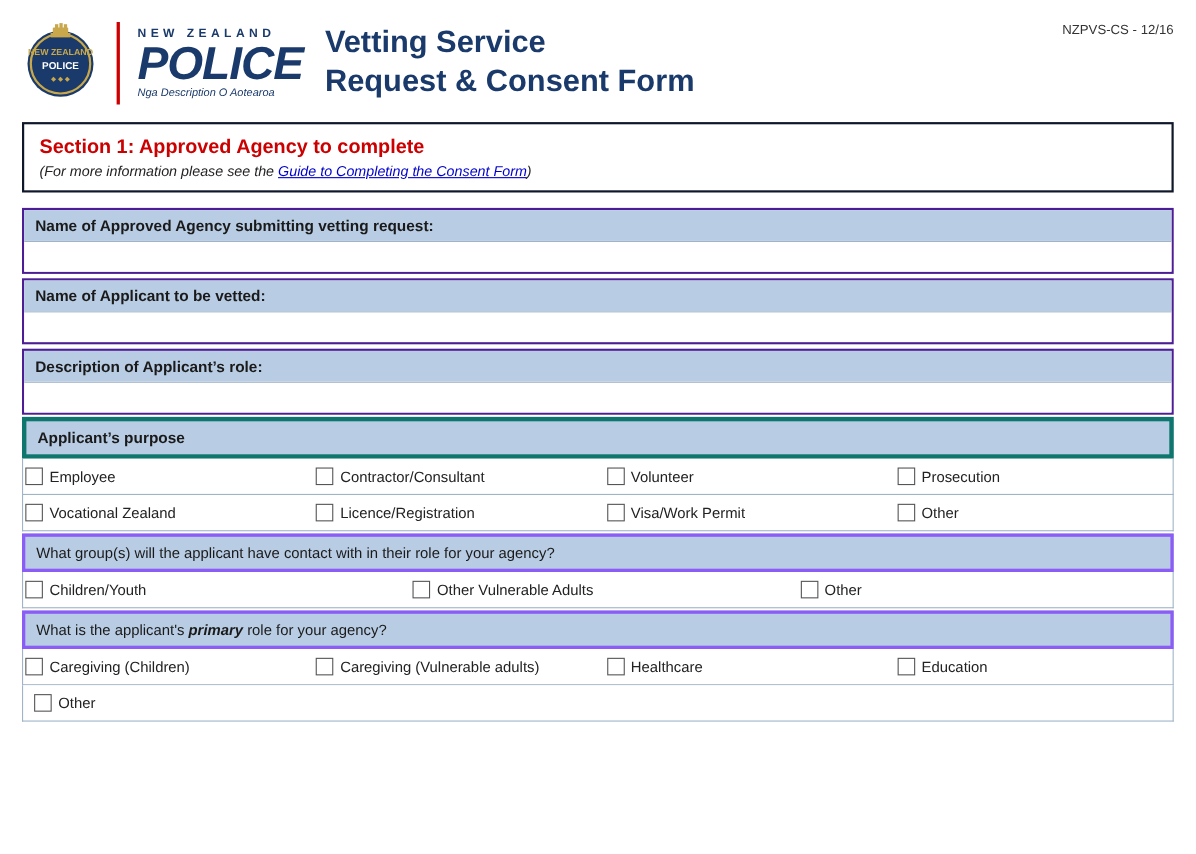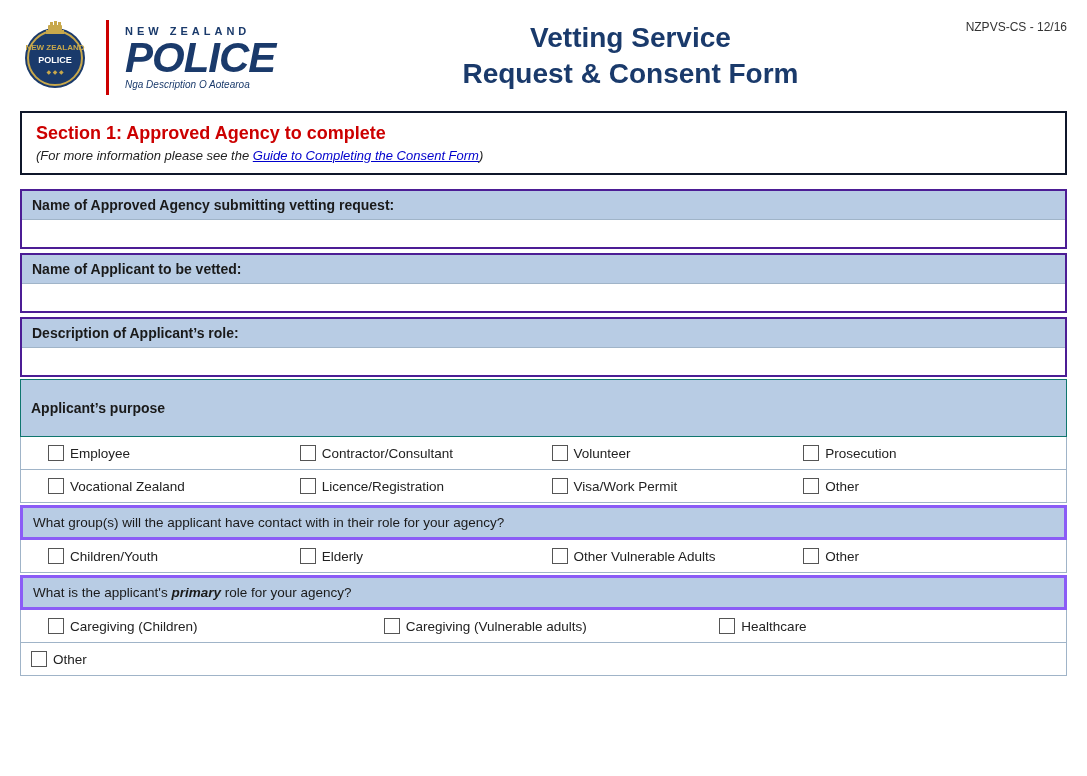--- a/index.html
+++ b/index.html
@@ -61,21 +61,21 @@
     }
 
     .logo-maori {
       font-size: 10px;
       color: #1a3a6b;
       font-style: italic;
     }
 
     .header-title {
       flex: 1;
-      text-align: center;
+      text-align: left;
       padding-left: 20px;
     }
 
     .header-title h1 {
       font-size: 28px;
       font-weight: bold;
       color: #1a3a6b;
       line-height: 1.3;
     }
 
@@ -125,32 +125,32 @@
 
     .field-input {
       background: #fff;
       height: 28px;
       border-top: 1px solid #a0b4c8;
       padding: 4px 8px;
     }
 
     .section-header {
       background: #b8cce4;
-      padding: 20px 10px;
+      padding: 7px 10px;
       font-weight: bold;
       font-size: 14px;
       color: #1a1a1a;
-      border: 1px solid #0f766e;
+      border: 4px solid #0f766e;
       margin-top: 2px;
     }
 
     .checkboxes-row {
       display: flex;
       align-items: flex-start;
-      padding: 8px 27px;
+      padding: 8px 2px;
       border: 1px solid #a0b4c8;
       border-top: none;
       gap: 16px;
       background: #fff;
     }
 
     .checkbox-item {
       display: flex;
       align-items: center;
       gap: 6px;
@@ -304,24 +304,20 @@
   <span>What group(s) will the applicant have contact with in their role for your agency?</span>
 </div>
 
 <div class="checkboxes-row">
   <div class="checkbox-item">
     <div class="checkbox-box"></div>
     <span class="checkbox-label">Children/Youth</span>
   </div>
   <div class="checkbox-item">
     <div class="checkbox-box"></div>
-    <span class="checkbox-label">Elderly</span>
-  </div>
-  <div class="checkbox-item">
-    <div class="checkbox-box"></div>
     <span class="checkbox-label">Other Vulnerable Adults</span>
   </div>
   <div class="checkbox-item">
     <div class="checkbox-box"></div>
     <span class="checkbox-label">Other</span>
   </div>
 </div>
 
 <div class="group-question">
   What is the applicant's <em>primary</em> role for your agency?
@@ -332,19 +328,23 @@
     <div class="checkbox-box"></div>
     <span class="checkbox-label">Caregiving (Children)</span>
   </div>
   <div class="checkbox-item">
     <div class="checkbox-box"></div>
     <span class="checkbox-label">Caregiving (Vulnerable adults)</span>
   </div>
   <div class="checkbox-item">
     <div class="checkbox-box"></div>
     <span class="checkbox-label">Healthcare</span>
+  </div>
+  <div class="checkbox-item">
+    <div class="checkbox-box"></div>
+    <span class="checkbox-label">Education</span>
   </div>
 </div>
 
 <div class="bottom-other">
   <div class="checkbox-box"></div>
   <span class="checkbox-label">Other</span>
 </div>
 
 </body></html>

